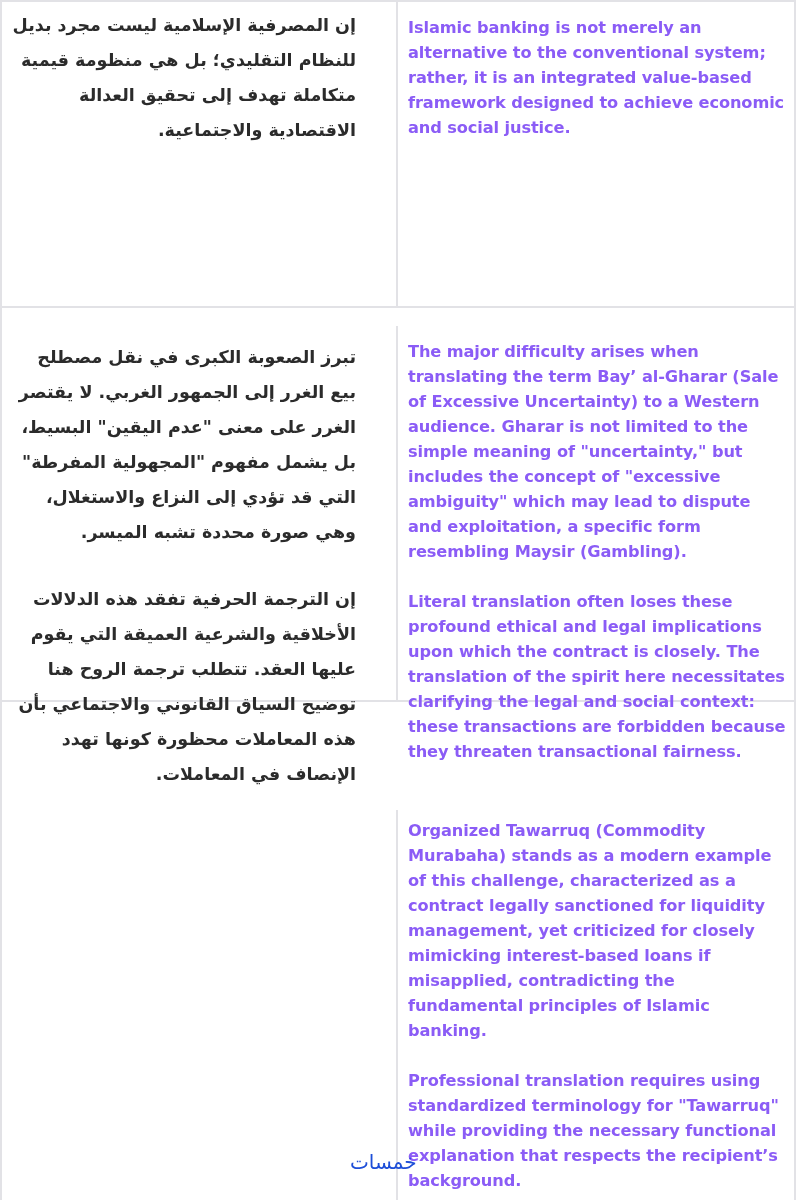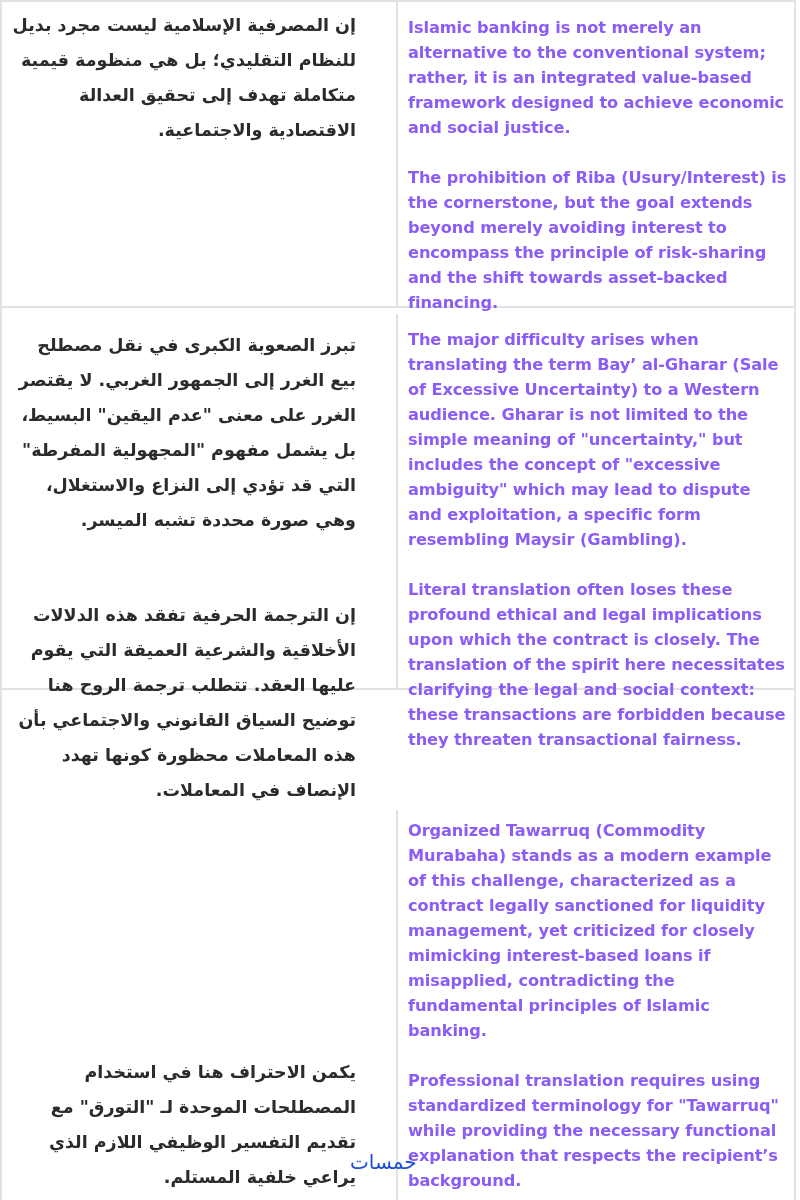--- a/index.html
+++ b/index.html
@@ -4,21 +4,21 @@
 <style>
   html, body { margin: 0; padding: 0; background: #ffffff; }
   body { width: 800px; height: 1200px; overflow: hidden; position: relative; }
   .table {
     position: absolute; left: 0; top: 0; width: 796px; height: 1200px;
     border-left: 2px solid #e2e2e6; border-right: 2px solid #e2e2e6; border-top: 2px solid #e2e2e6;
     box-sizing: border-box;
   }
   .row { position: absolute; left: 0; width: 100%; box-sizing: border-box; border-bottom: 2px solid #e2e2e6; }
   .row1 { top: 0; height: 306px; }
-  .row2 { top: 312px; height: 376px; }
+  .row2 { top: 324px; height: 376px; }
   .row3 { top: 808px; height: 392px; border-bottom: 2px solid #e2e2e6; }
   .cell { position: absolute; top: 0; bottom: 0; box-sizing: border-box; }
   .cell-ar { left: 0; width: 396px; border-right: 2px solid #e2e2e6; }
   .cell-en { left: 396px; right: 0; }
   .p-ar {
     position: absolute; right: 40px; left: 8px; margin: 0;
     direction: rtl; text-align: right;
     font-family: "DejaVu Sans", sans-serif; font-weight: bold;
     font-size: 17.5px; line-height: 35px; color: #2b2b2b;
   }
@@ -36,38 +36,36 @@
 <body>
 
 <div class="table">
 
   <div class="row row1">
     <div class="cell cell-ar">
       <p class="p-ar" style="top:6px;">إن المصرفية الإسلامية ليست مجرد بديل للنظام التقليدي؛ بل هي منظومة قيمية متكاملة تهدف إلى تحقيق العدالة الاقتصادية والاجتماعية.</p>
     </div>
     <div class="cell cell-en">
       <p class="p-en" style="top:13px;">Islamic banking is not merely an alternative to the conventional system; rather, it is an integrated value-based framework designed to achieve economic and social justice.</p>
-      <p class="p-en" style="top:163px;">The prohibition of Riba (Usury/Interest) is the cornerstone, but the goal extends beyond merely avoiding interest to encompass the principle of risk-sharing and the shift towards asset-backed financing.</p>
     </div>
   </div>
 
   <div class="row row2">
     <div class="cell cell-ar">
       <p class="p-ar" style="top:14px;">تبرز الصعوبة الكبرى في نقل مصطلح بيع الغرر إلى الجمهور الغربي. لا يقتصر الغرر على معنى "عدم اليقين" البسيط، بل يشمل مفهوم "المجهولية المفرطة" التي قد تؤدي إلى النزاع والاستغلال، وهي صورة محددة تشبه الميسر.</p>
-      <p class="p-ar" style="top:256px;margin-top:28px;">إن الترجمة الحرفية تفقد هذه الدلالات الأخلاقية والشرعية العميقة التي يقوم عليها العقد. تتطلب ترجمة الروح هنا توضيح السياق القانوني والاجتماعي بأن هذه المعاملات محظورة كونها تهدد الإنصاف في المعاملات.</p>
+      <p class="p-ar" style="top:256px;">إن الترجمة الحرفية تفقد هذه الدلالات الأخلاقية والشرعية العميقة التي يقوم عليها العقد. تتطلب ترجمة الروح هنا توضيح السياق القانوني والاجتماعي بأن هذه المعاملات محظورة كونها تهدد الإنصاف في المعاملات.</p>
     </div>
     <div class="cell cell-en">
       <p class="p-en" style="top:13px;">The major difficulty arises when translating the term Bay’ al-Gharar (Sale of Excessive Uncertainty) to a Western audience. Gharar is not limited to the simple meaning of "uncertainty," but includes the concept of "excessive ambiguity" which may lead to dispute and exploitation, a specific form resembling Maysir (Gambling).</p>
       <p class="p-en" style="top:263px;"> Literal translation often loses these profound ethical and legal implications upon which the contract is closely. The translation of the spirit here necessitates clarifying the legal and social context: these transactions are forbidden because they threaten transactional fairness.</p>
     </div>
   </div>
 
   <div class="row row3">
     <div class="cell cell-ar">
-      <p class="p-ar" style="top:245px;"> يكمن الاحتراف هنا في استخدام المصطلحات الموحدة لـ "التورق" مع تقديم التفسير الوظيفي اللازم الذي يراعي خلفية المستلم.</p>
     </div>
     <div class="cell cell-en">
       <p class="p-en" style="top:258px;">Professional translation requires using standardized terminology for "Tawarruq" while providing the necessary functional explanation that respects the recipient’s background.</p>
       <p class="p-en" style="top:8px;">Organized Tawarruq (Commodity Murabaha) stands as a modern example of this challenge, characterized as a contract legally sanctioned for liquidity management, yet criticized for closely mimicking interest-based loans if misapplied, contradicting the fundamental principles of Islamic banking.</p>
     </div>
   </div>
 
 </div>
 
 <div class="watermark">خمسات</div>

